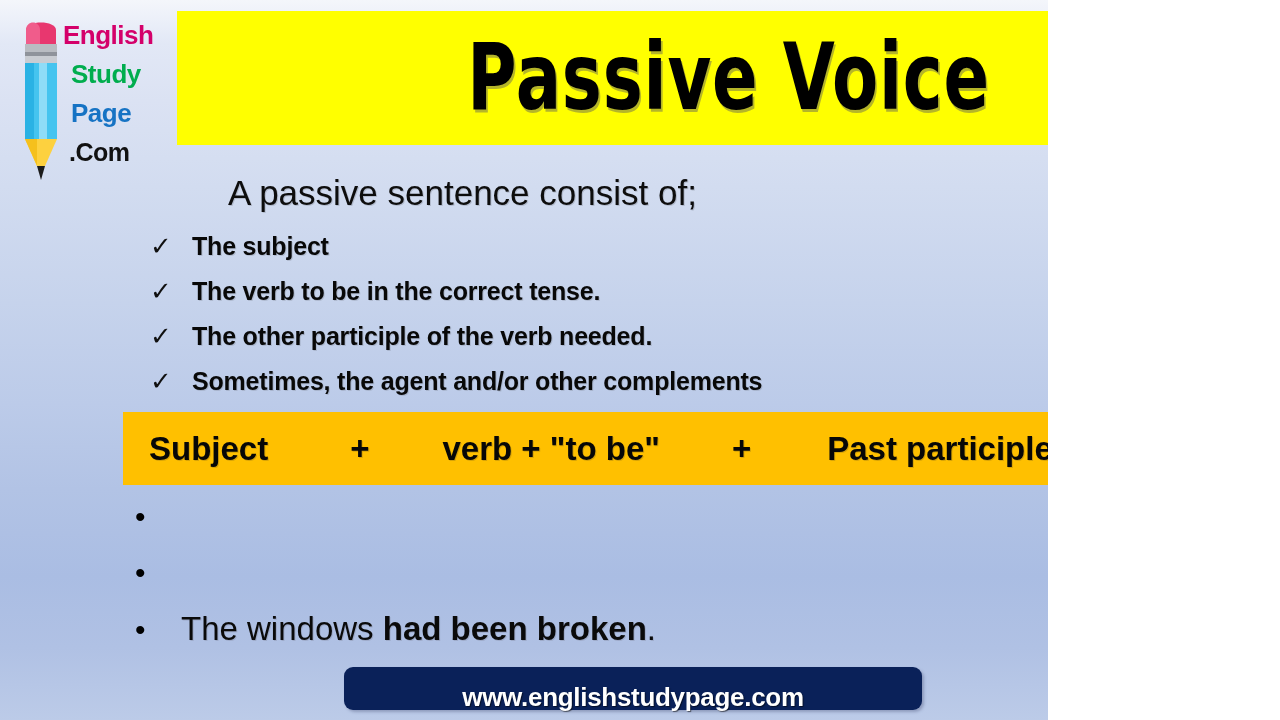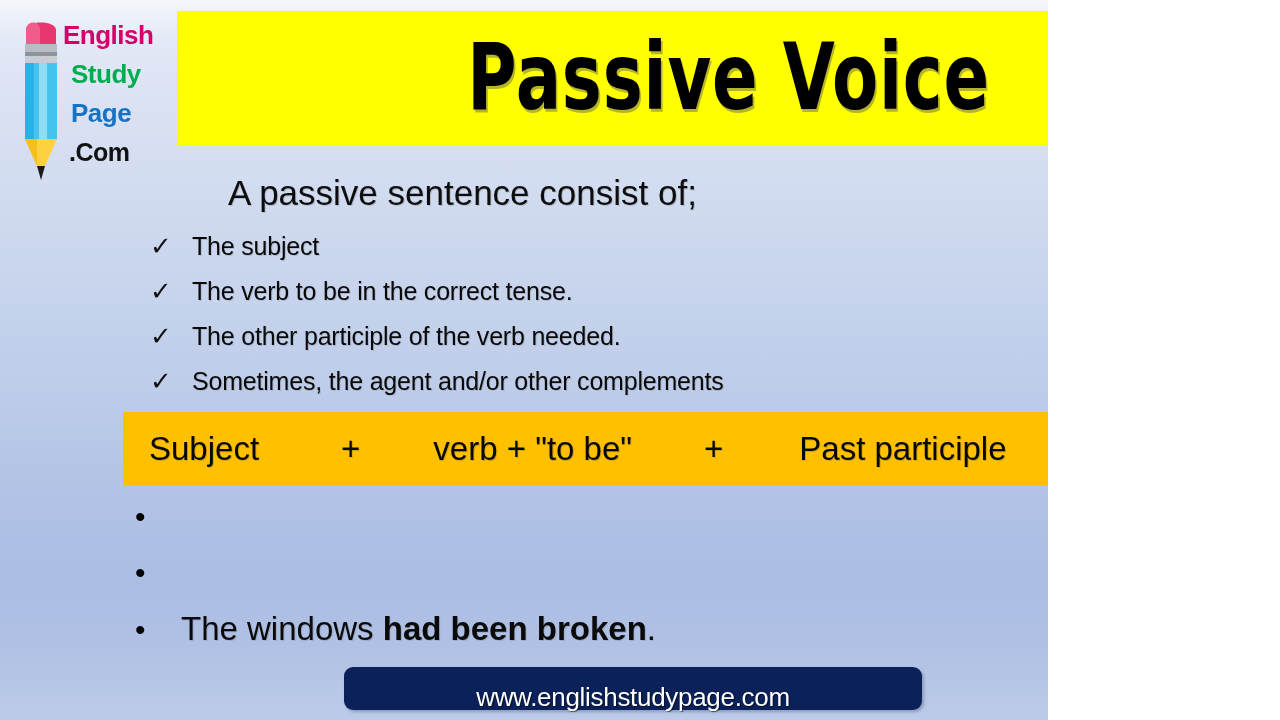--- a/index.html
+++ b/index.html
@@ -116,21 +116,21 @@
   }
   .check-mark {
     width: 42px;
     flex: 0 0 42px;
     font-size: 26px;
     line-height: 30px;
     color: #101010;
     text-align: left;
   }
   .check-label {
-    font-weight: normal;
+    font-weight: bold;
     font-size: 25px;
     line-height: 30px;
     color: #080808;
     letter-spacing: -0.2px;
     white-space: nowrap;
     text-shadow: 1px 1px 0 rgba(120,125,140,0.30);
   }
 
   
   #formula-bar {
@@ -142,20 +142,21 @@
     background: #ffc000;
     display: flex;
     align-items: center;
   }
   .formula-cell {
     font-size: 33px;
     line-height: 38px;
     color: #070707;
     white-space: nowrap;
     text-shadow: 1px 1px 0 rgba(140,110,20,0.35);
+    font-weight: bold;
   }
   .f-subject { margin-left: 26px; }
   .f-plus1   { margin-left: 82px; }
   .f-verb    { margin-left: 73px; }
   .f-plus2   { margin-left: 72px; }
   .f-pp      { margin-left: 76px; }
 
   
   #examples {
     position: absolute;
@@ -195,21 +196,21 @@
     height: 43px;
     background: #0a2159;
     border-radius: 9px;
     display: flex;
     align-items: center;
     justify-content: center;
     box-shadow: 2px 2px 3px rgba(60,70,110,0.35);
   }
   #footer-text {
     color: #ffffff;
-    font-weight: normal;
+    font-weight: bold;
     font-size: 26px;
     line-height: 30px;
     letter-spacing: -0.3px;
     white-space: nowrap;
     text-shadow: 1px 1px 1px rgba(0,0,0,0.55);
     margin-top: 16px;
   }
 </style>
 </head>
 <body>

